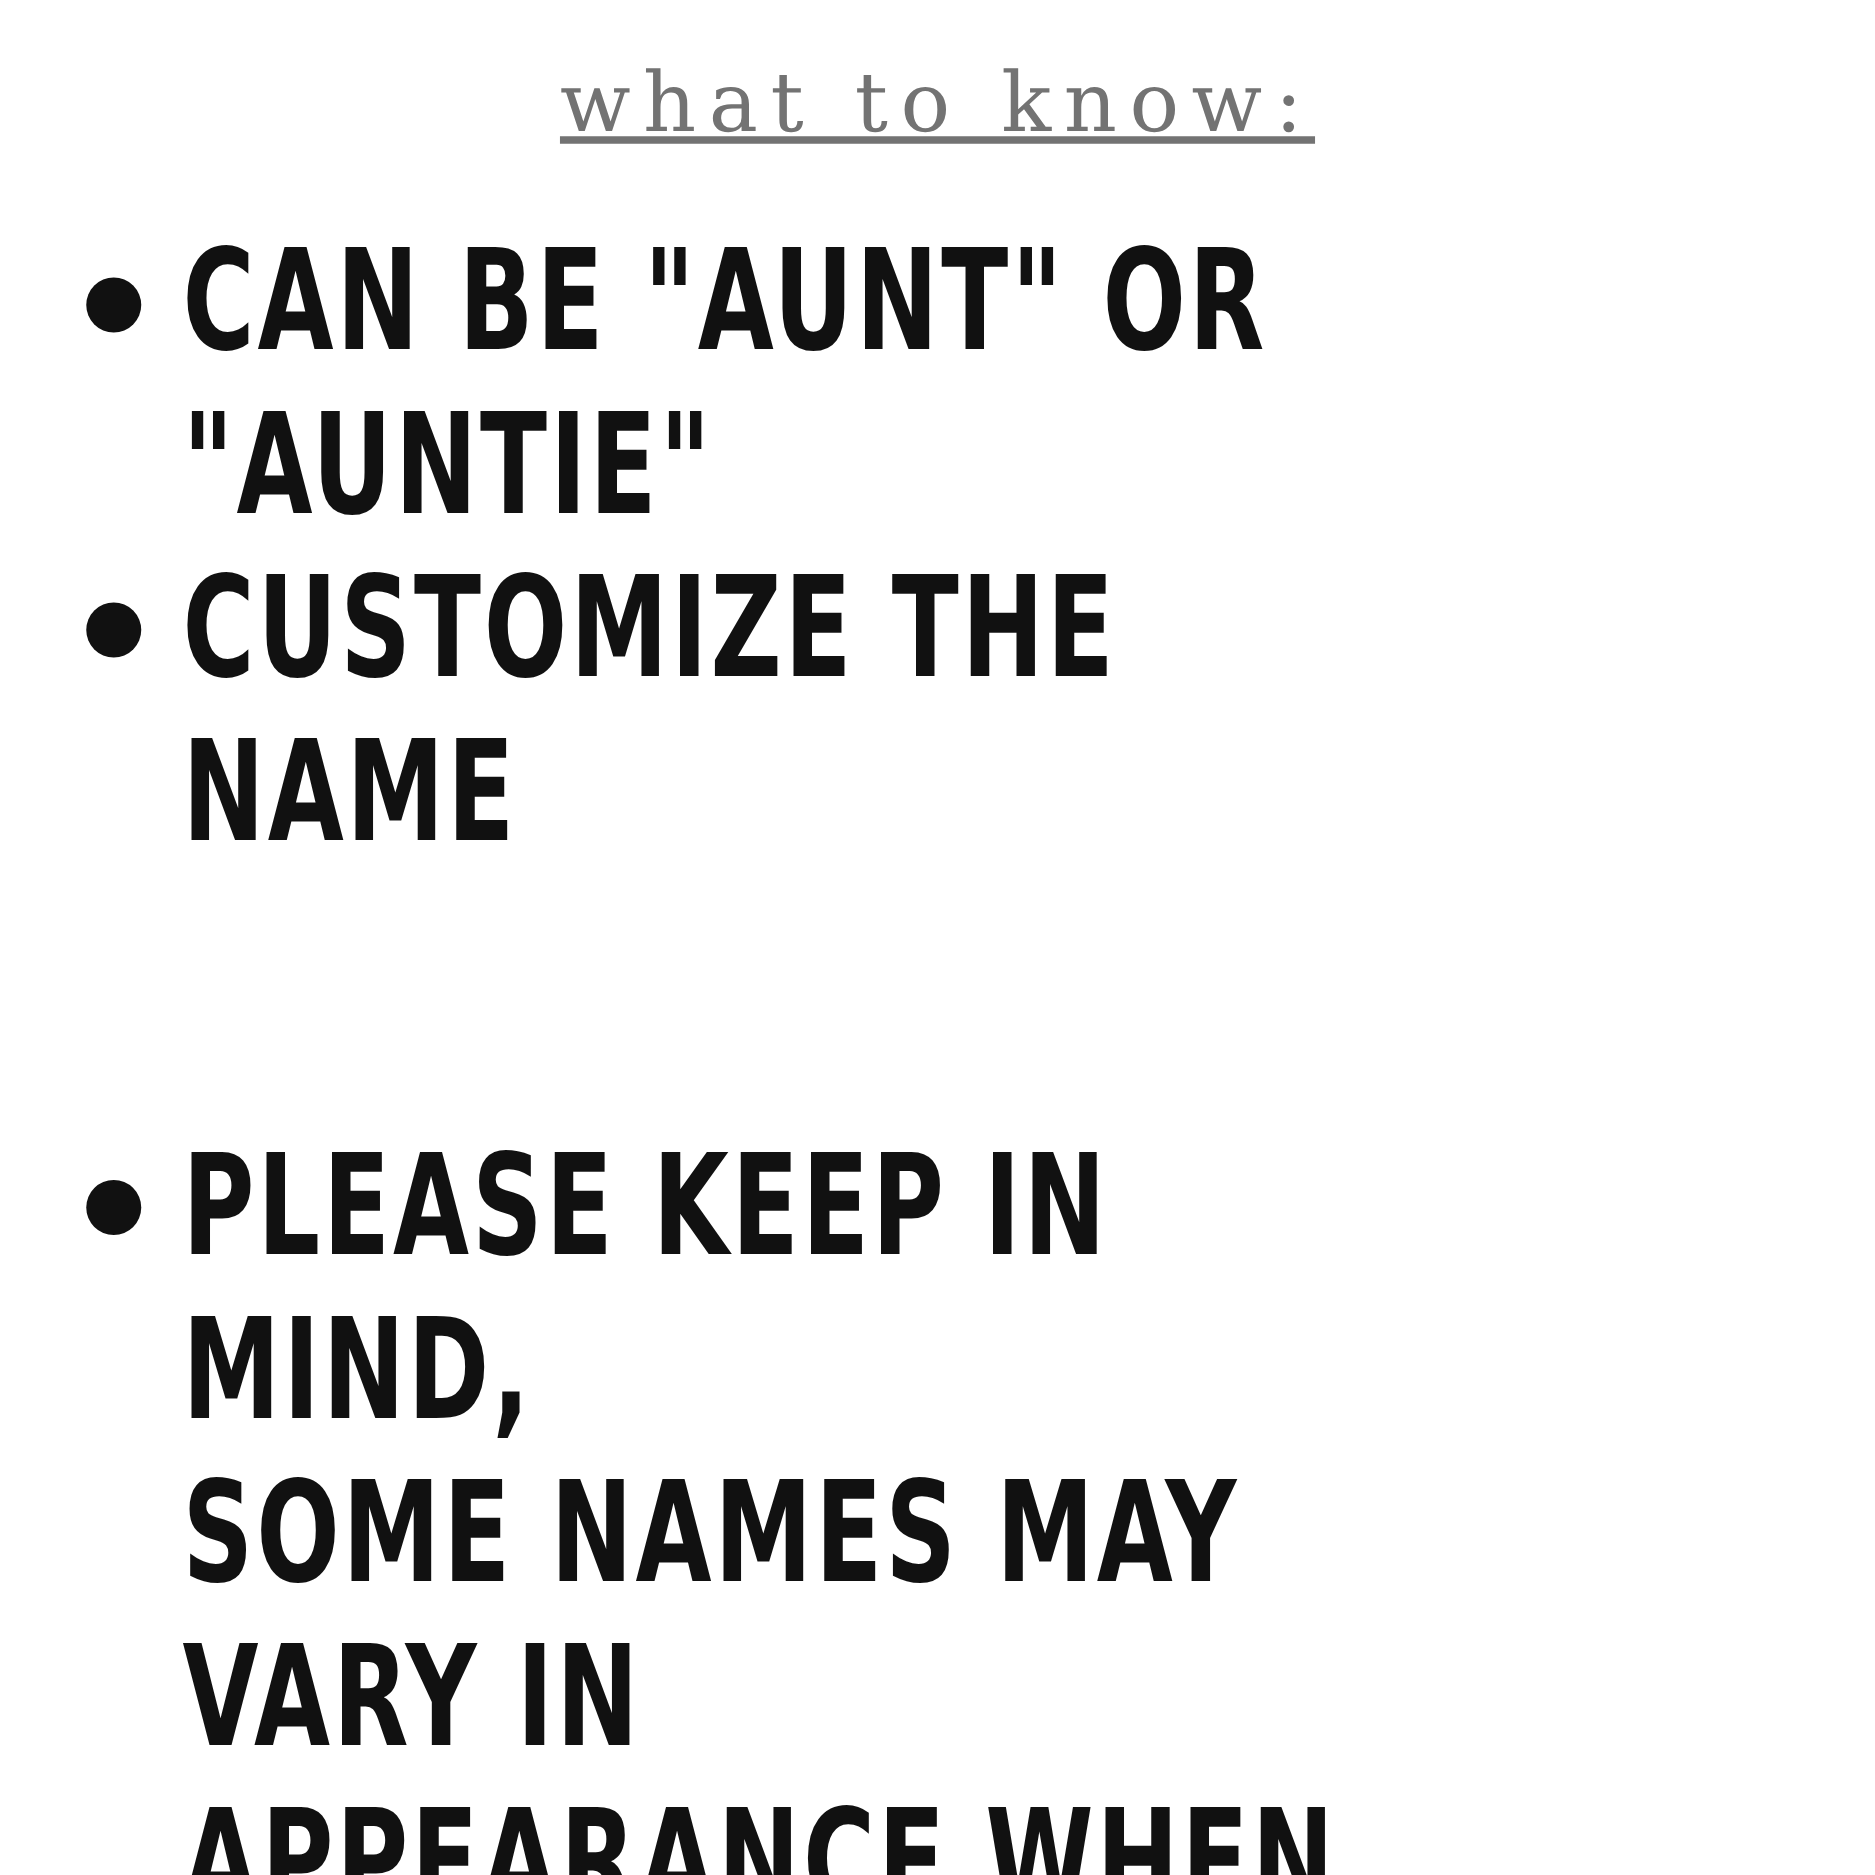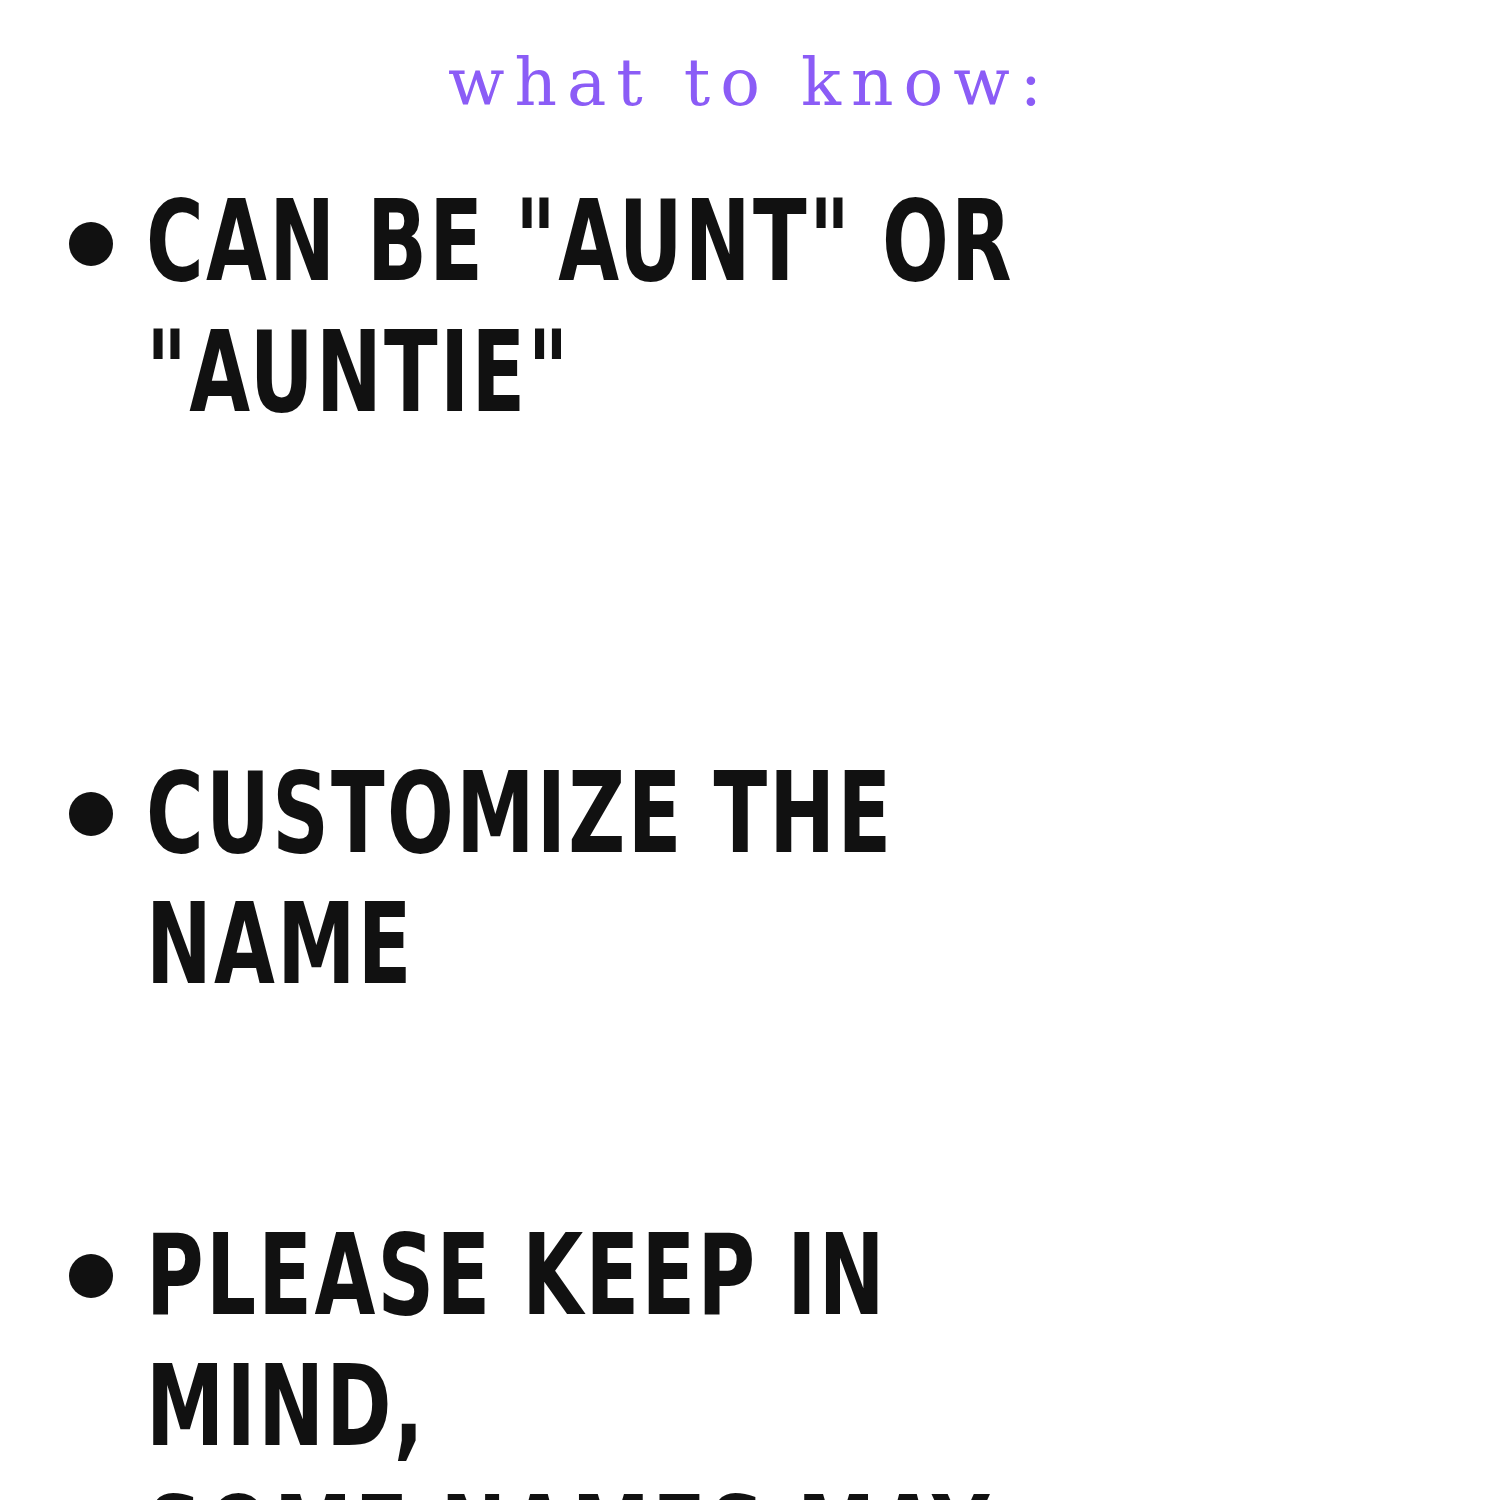--- a/index.html
+++ b/index.html
@@ -18,37 +18,38 @@
   .heading {
     position: absolute;
     top: 48px;
     left: 0;
     width: 100%;
     text-align: center;
     font-family: "DejaVu Serif", serif;
     font-size: 66px;
     font-weight: 400;
     letter-spacing: 10px;
-    color: #8b5cf6;
+    color: #737373;
     line-height: 1.05;
+    text-decoration: underline;
   }
   .bullet-list {
     position: absolute;
     top: 170px;
     left: 0;
     width: 1500px;
     box-sizing: border-box;
     padding: 0 24px 0 36px;
   }
   .bullet-row {
     display: flex;
     align-items: flex-start;
   }
   .bullet-row.item-0 { margin-top: 6px; }
-  .bullet-row.item-1 { margin-top: 310px; }
+  .bullet-row.item-1 { }
   .bullet-row.item-2 { margin-top: 200px; }
 
   .dot-col {
     flex: 0 0 110px;
     display: flex;
     justify-content: center;
   }
   .dot {
     width: 44px;
     height: 44px;

